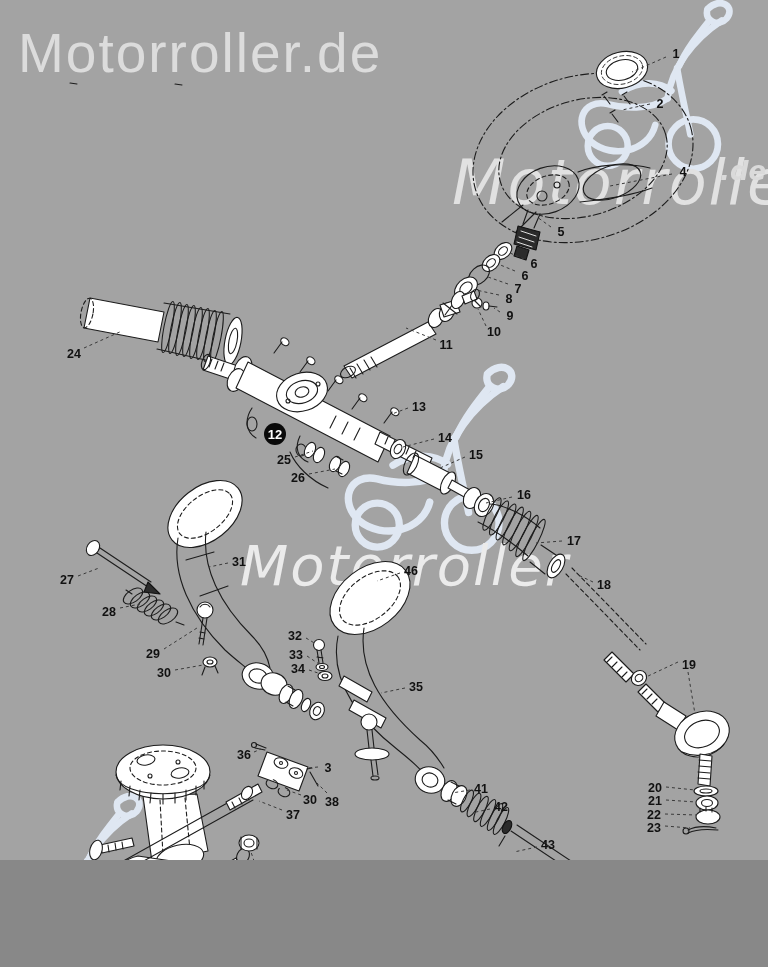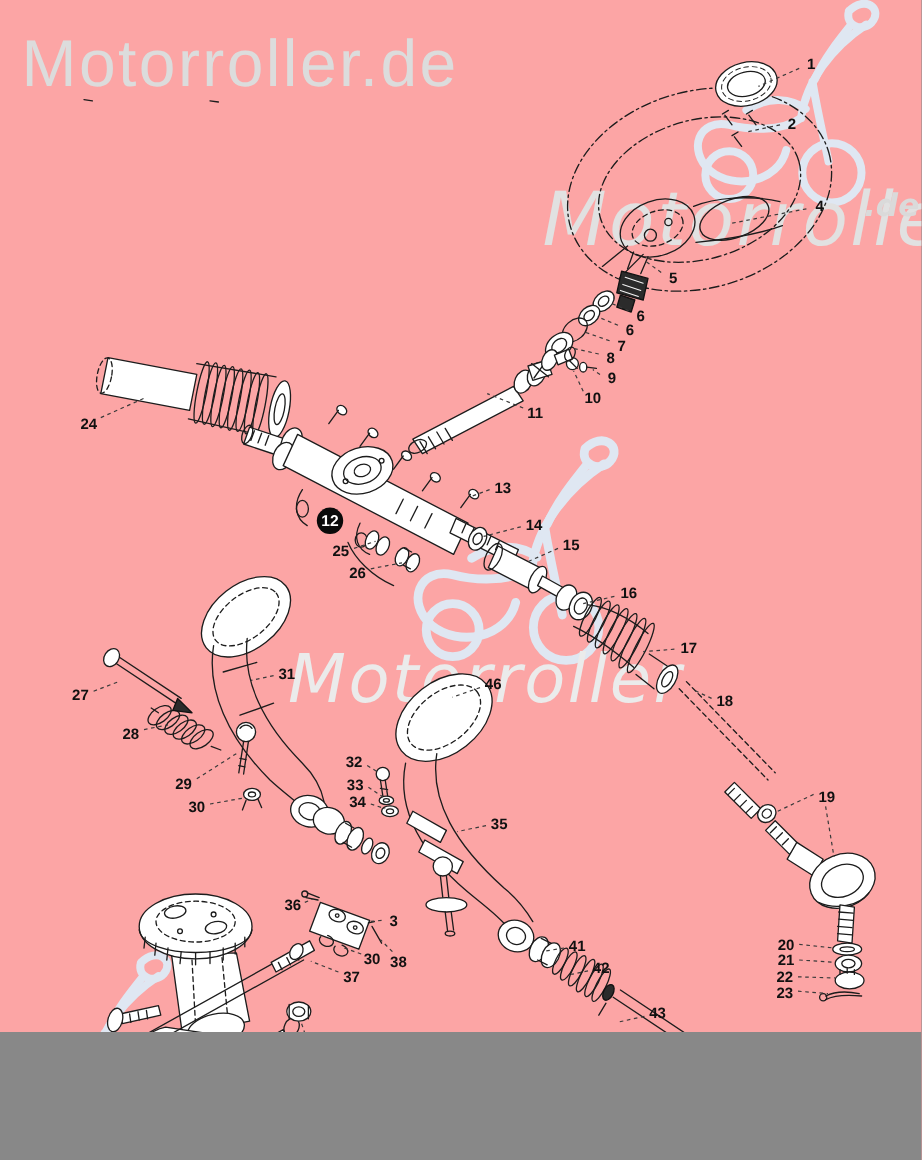--- a/index.html
+++ b/index.html
@@ -1,16 +1,16 @@
 <!DOCTYPE html>
 <html><head>
 <meta charset="utf-8">
 <style>
   html,body{margin:0;padding:0;background:#888;}
-  .stage{position:relative;width:768px;height:860px;background:#fca5a5;overflow:hidden;margin:0 auto;
+  .stage{position:relative;width:768px;height:860px;background:#a3a3a3;overflow:hidden;margin:0 auto;
          font-family:"Liberation Sans",sans-serif;}
   svg{position:absolute;left:0;top:0;}
   
   .wm-logo{font-family:"Liberation Sans",sans-serif;font-size:55px;letter-spacing:2px;fill:#dcdcdc;}
   .wm-it{font-family:"DejaVu Sans",sans-serif;font-style:italic;}
   .wm-tr{font-size:62px;fill:#e1e1e1;letter-spacing:2px;}
   .wm-mid{font-size:56px;fill:#ebebeb;letter-spacing:2px;}
   .wm-bot{font-size:88px;fill:#d8d8d8;letter-spacing:4px;}
   .wm-de-tr{font-size:26px;font-weight:bold;fill:#dadada;}
   .wm-de-bot{font-size:34px;font-weight:bold;fill:#cfcfcf;}

